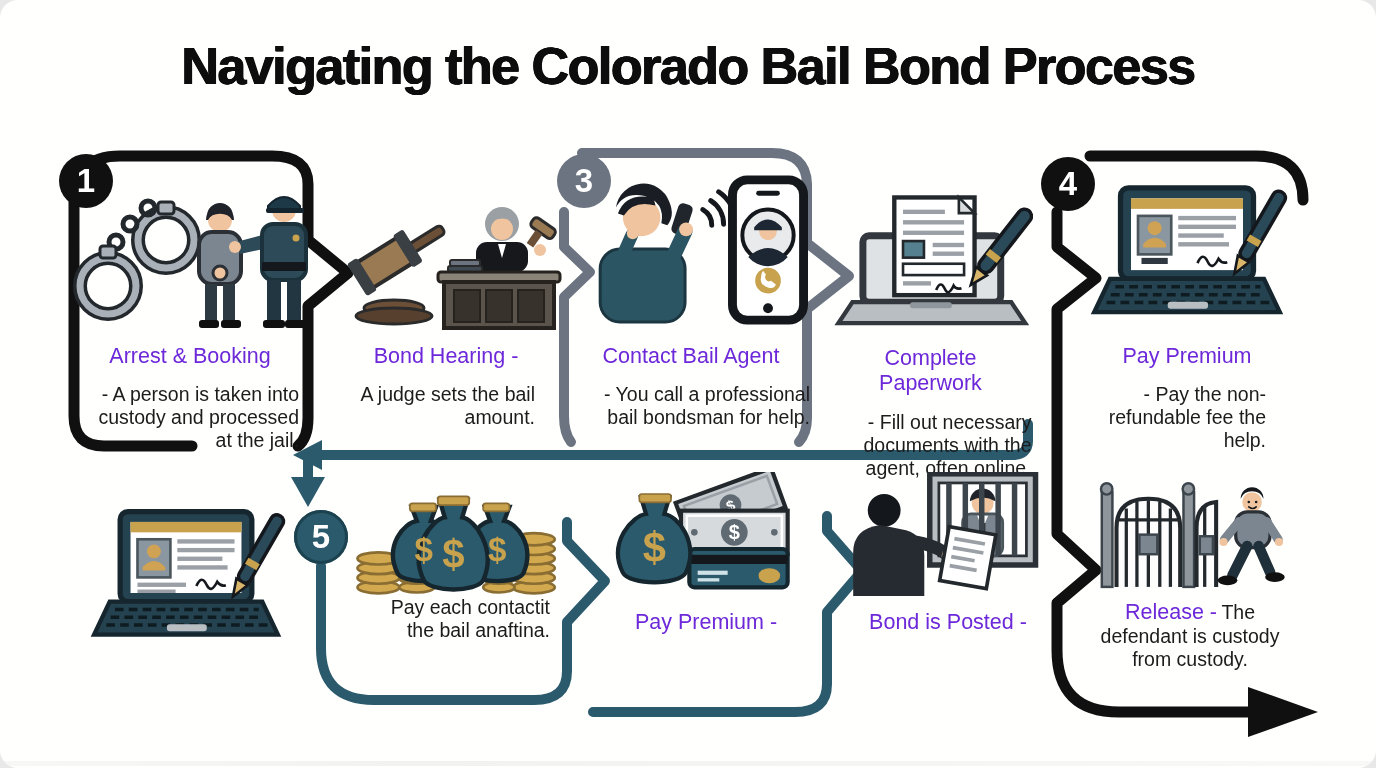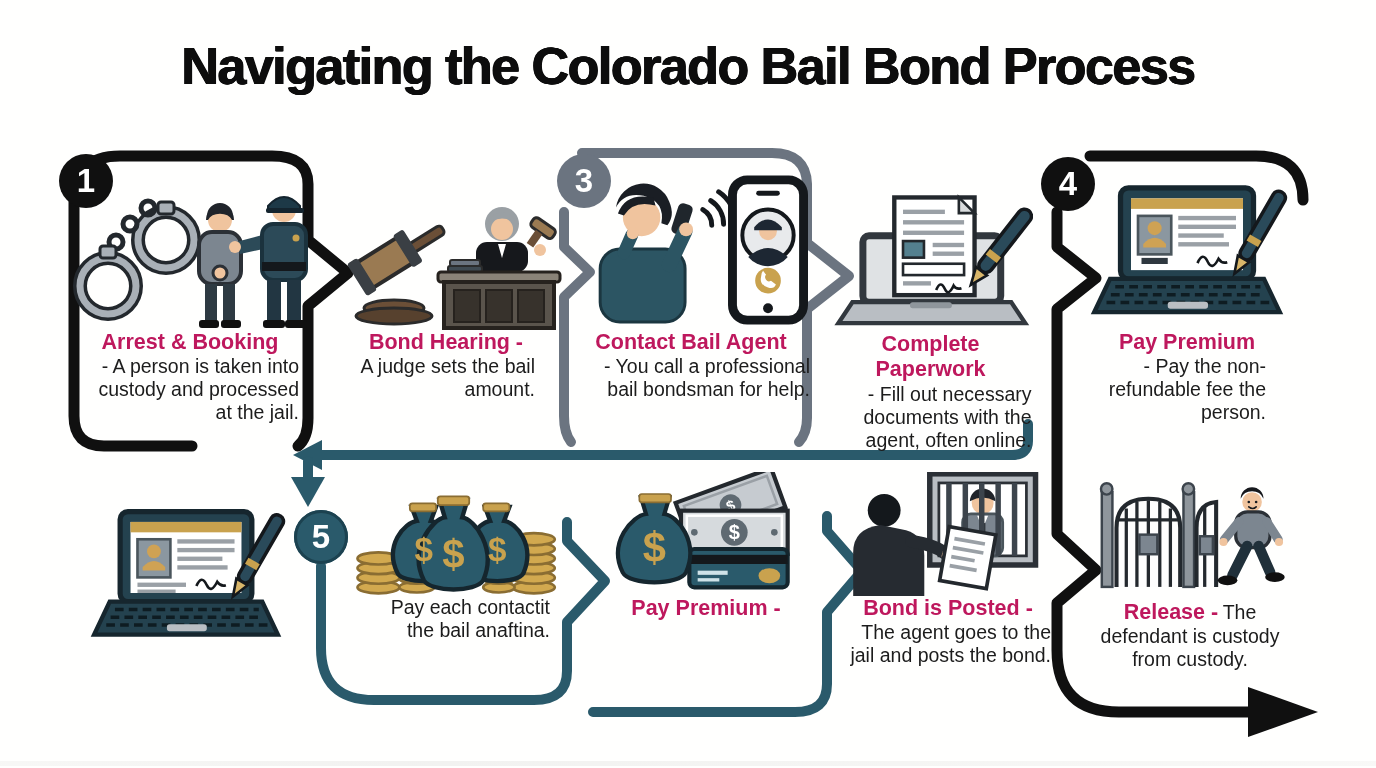--- a/index.html
+++ b/index.html
@@ -1,35 +1,35 @@
 <!DOCTYPE html>
 <html><head>
 <meta charset="utf-8">
 <style>
   html,body{margin:0;padding:0;background:#e8e8e8;}
   #stage{
     position:relative;width:1376px;height:768px;margin:0 auto;
     background:#fffffe;overflow:hidden;
-    font-family:"Liberation Sans",sans-serif;color:#1a1a1a;
+    font-family:"Liberation Sans",sans-serif;color:#1a1a1a;border-radius:18px;
   }
   .title{
     position:absolute;left:0;top:36px;width:100%;text-align:center;
     font-size:52px;font-weight:bold;letter-spacing:-1.5px;color:#0d0d0d;
     text-shadow:.6px 0 0 currentColor,-.6px 0 0 currentColor,0 .4px 0 currentColor;
   }
   .connectors{position:absolute;left:0;top:0;pointer-events:none;}
   .badge{
     position:absolute;width:54px;height:54px;border-radius:50%;
     display:flex;align-items:center;justify-content:center;
     color:#fff;font-weight:bold;font-size:33px;z-index:5;
   }
   .card{position:absolute;text-align:center;z-index:2;}
   .icon{display:flex;align-items:flex-end;justify-content:center;}
   .icon svg{display:block;}
-  .hd{display:block;font-weight:bold;font-size:21.5px;line-height:1.18;color:#be185d;margin:0 auto;}
+  .hd{display:block;font-weight:normal;font-size:21.5px;line-height:1.18;color:#6d28d9;margin:14px auto;}
   .ds{display:block;font-size:19.5px;line-height:1.18;color:#1c1c1c;margin:0 auto;text-align:right;}
   .inlinetxt .hd,.inlinetxt .ds{display:inline;}
   .bottom-strip{position:absolute;left:0;bottom:2px;width:100%;height:5px;
     background:linear-gradient(to right,#f2f2f0,#e9e9e7 30%,#efefed 70%,#f4f4f2);opacity:.6;}
 </style>
 </head>
 <body>
 
 <div id="stage">
 
@@ -242,21 +242,21 @@
         </g>
         <rect x="98" y="134" width="46" height="8" rx="3" fill="#b9bec3"></rect>
         <g transform="rotate(30 202 56)">
           <rect x="194" y="2" width="15" height="88" rx="7" fill="#2a4a5a" stroke="#14181c" stroke-width="4"></rect>
           <rect x="194" y="62" width="15" height="8" fill="#c9a24e"></rect>
           <path d="M 194 90 L 201 110 L 209 90 Z" fill="#d9b66a" stroke="#14181c" stroke-width="3"></path>
         </g>
       </svg>
     </div>
     <span class="hd">Pay Premium</span>
-    <span class="ds" style="max-width:158px">- Pay the non-refundable fee the person.</span>
+    <span class="ds" style="max-width:158px">- Pay the non-refundable fee the help.</span>
   </div>
 
   <div class="card" style="left:82px;top:496px;width:208px">
     <div class="icon" style="height:164px">
       <svg width="208" height="160" viewBox="0 0 240 166">
         <rect x="44" y="4" width="152" height="104" rx="9" fill="#24424f" stroke="#16262e" stroke-width="6"></rect>
         <rect x="56" y="16" width="128" height="82" fill="#ffffff"></rect>
         <rect x="56" y="16" width="128" height="12" fill="#c9a24e"></rect>
         <rect x="64" y="36" width="38" height="44" fill="#8b97a0" stroke="#4a555c" stroke-width="3"></rect>
         <circle cx="83" cy="50" r="8" fill="#cfa254"></circle>
@@ -387,21 +387,20 @@
           <g fill="#9aa0a6">
             <rect x="124" y="74" width="34" height="4"></rect>
               <rect x="124" y="84" width="34" height="4"></rect>
             <rect x="124" y="94" width="26" height="4"></rect>
               <rect x="124" y="104" width="30" height="4"></rect>
           </g>
         </g>
       </svg>
     </div>
     <span class="hd">Bond is Posted -</span>
-    <span class="ds" style="max-width:206px">The agent goes to the jail and posts the bond.</span>
   </div>
 
   <div class="card inlinetxt" style="left:1092px;top:460px;width:196px">
     <div class="icon" style="height:140px">
       <svg width="196" height="134" viewBox="0 0 240 152">
 
         <rect x="12" y="26" width="13" height="116" fill="#8f969c" stroke="#3c444c" stroke-width="3"></rect>
         <circle cx="18" cy="22" r="7" fill="#8f969c" stroke="#3c444c" stroke-width="3"></circle>
         <rect x="112" y="26" width="13" height="116" fill="#8f969c" stroke="#3c444c" stroke-width="3"></rect>
         <circle cx="118" cy="22" r="7" fill="#8f969c" stroke="#3c444c" stroke-width="3"></circle>

